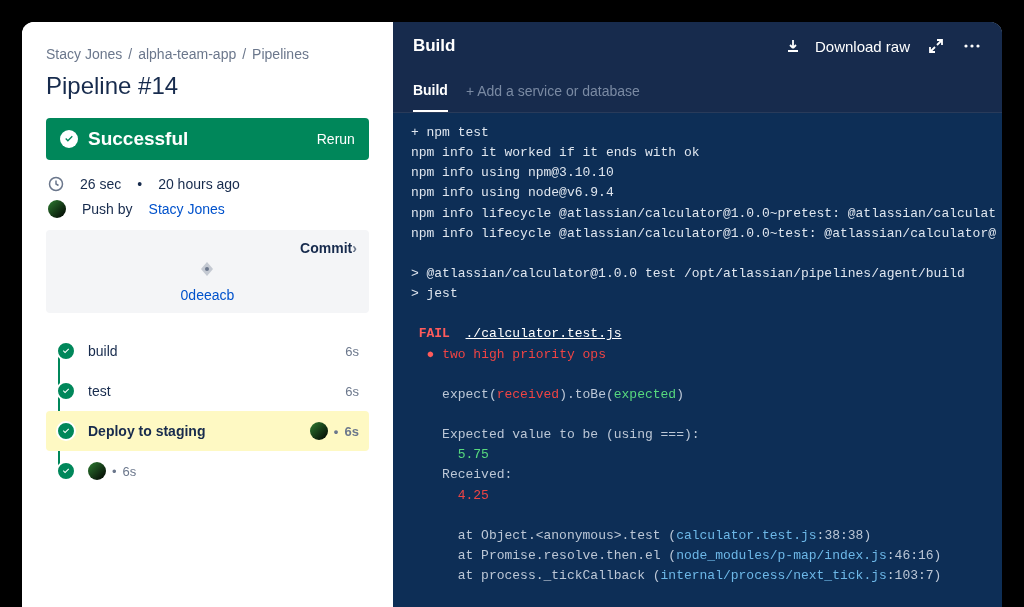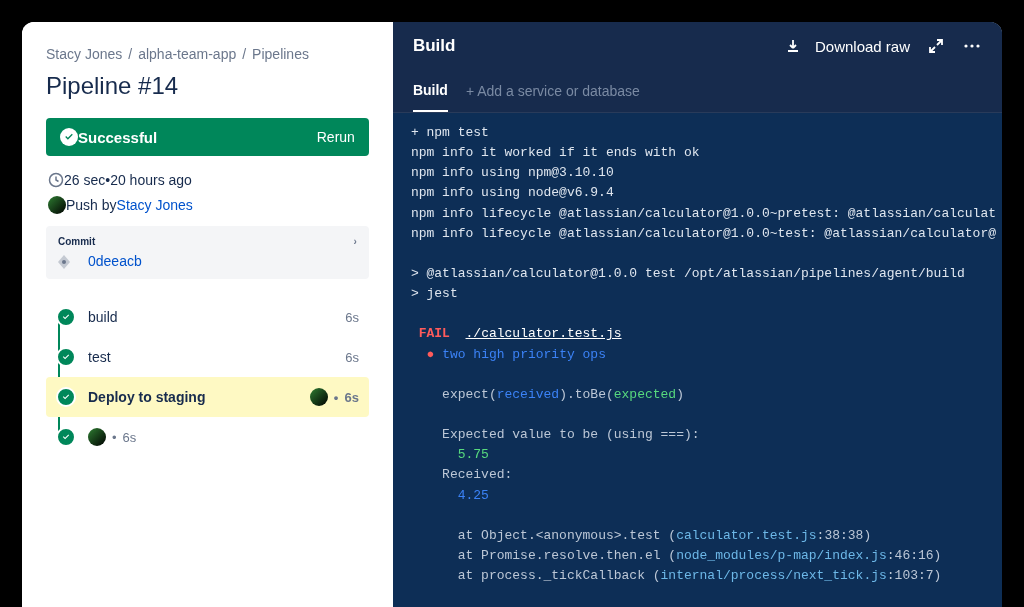--- a/index.html
+++ b/index.html
@@ -5,31 +5,31 @@
   * { box-sizing: border-box; margin: 0; padding: 0; }
   body { font-family: -apple-system, BlinkMacSystemFont, "Segoe UI", Helvetica, Arial, sans-serif; background: #000; width: 1024px; height: 607px; overflow: hidden; }
   .frame { position: absolute; top: 22px; left: 22px; right: 22px; bottom: 0; background: #fff; border-radius: 12px 12px 0 0; display: flex; overflow: hidden; box-shadow: 0 4px 24px rgba(0,0,0,0.3); }
   .left { width: 412px; padding: 24px; background: #fff; overflow-y: auto; }
   .right { flex: 1; background: #0d2e56; color: #fff; display: flex; flex-direction: column; }
   .crumbs { font-size: 14px; color: #6b778c; margin-bottom: 10px; display: flex; align-items: center; gap: 6px; }
   .crumbs a { color: #6b778c; text-decoration: none; }
   .crumbs .sep { color: #6b778c; }
   h1.title { font-size: 24px; font-weight: 500; color: #172b4d; margin-bottom: 18px; }
   .status-bar { background: #00875a; color: #fff; border-radius: 4px; padding: 10px 14px; display: flex; align-items: center; justify-content: space-between; margin-bottom: 16px; }
-  .status-left { display: flex; align-items: center; font-weight: 600; font-size: 15px; }
+  .status-left { display: flex; align-items: center; gap: 10px; font-weight: 600; font-size: 19px; }
   .status-bar .rerun { font-weight: 500; font-size: 14px; cursor: pointer; }
   .check-circle { width: 18px; height: 18px; border-radius: 50%; background: #fff; display: inline-flex; align-items: center; justify-content: center; }
   .check-circle svg { width: 12px; height: 12px; }
-  .meta-row { display: flex; align-items: center; gap: 0; font-size: 14px; color: #172b4d; margin: 8px 2px; }
+  .meta-row { display: flex; align-items: center; gap: 16px; font-size: 14px; color: #172b4d; margin: 8px 2px; }
   .clock-icon { width: 16px; height: 16px; }
   .avatar { width: 18px; height: 18px; border-radius: 50%; background: linear-gradient(135deg,#2e7d32,#000); display: inline-block; }
   .user-link { color: #0052cc; text-decoration: none; }
   .commit-box { background: #f4f5f7; border-radius: 4px; padding: 10px 12px; margin: 12px 0 18px 0; }
-  .commit-head { display: flex; justify-content: space-between; align-items: center; font-size: 10px; font-weight: 600; color: #172b4d; margin-bottom: 6px; }
-  .commit-hash { display: flex; align-items: flex-end; gap: 18px; }
+  .commit-head { display: flex; justify-content: flex-end; align-items: center; font-size: 14px; font-weight: 600; color: #172b4d; margin-bottom: 6px; }
+  .commit-hash { display: flex; align-items: center; gap: 11px; flex-direction: column; }
   .commit-hash a { color: #0052cc; text-decoration: none; font-size: 14px; }
   .chev { color: #6b778c; }
   .pipe-head { display: flex; justify-content: space-between; align-items: center; margin-bottom: 8px; }
   .pipe-head .pt { font-size: 16px; font-weight: 600; color: #172b4d; }
   .view-config { color: #0052cc; text-decoration: none; font-size: 14px; }
   .steps { position: relative; }
   .steps::before { content: ""; position: absolute; left: 12px; top: 20px; bottom: 20px; width: 2px; background: #00875a; }
   .step { display: flex; align-items: center; padding: 10px 10px; position: relative; border-radius: 4px; }
   .step.selected { background: #fef9c3; font-weight: bold; }
   .step-icon { width: 20px; height: 20px; border-radius: 50%; background: #00875a; display: inline-flex; align-items: center; justify-content: center; margin-right: 12px; position: relative; z-index: 1; border: 2px solid #fff; }
@@ -47,21 +47,21 @@
   .tab { padding: 12px 0; font-size: 14px; color: #9fb0c6; cursor: pointer; }
   .tab.active { color: #fff; border-bottom: 2px solid #fff; font-weight: 600; }
   .tab.add { color: #7a8aa3; }
   .log-body { flex: 1; padding: 10px 6px 0 18px; font-family: "SFMono-Regular", Consolas, "Liberation Mono", Menlo, monospace; font-size: 13px; line-height: 1.55; overflow: hidden; white-space: pre; color: #dfe6ef; }
   .log-line { white-space: pre; }
   .c-fail { color: #ff5b5b; font-weight: 600; }
   .c-file { color: #fff; text-decoration: underline; }
   .c-dim { color: #bcc7d6; }
   .c-link { color: #6db8e8; }
   .c-green { color: #57d97e; }
-  .c-red { color: #3b82f6; margin-top: 20px; }
+  .c-red { color: #ef4444; margin-top: 20px; }
   .bullet-red { color: #ff5b5b; }
 </style>
 </head>
 <body>
 
 <div class="frame">
   <div class="left">
     <div class="crumbs">
       <a href="#">Stacy Jones</a>
       <span class="sep">/</span>

